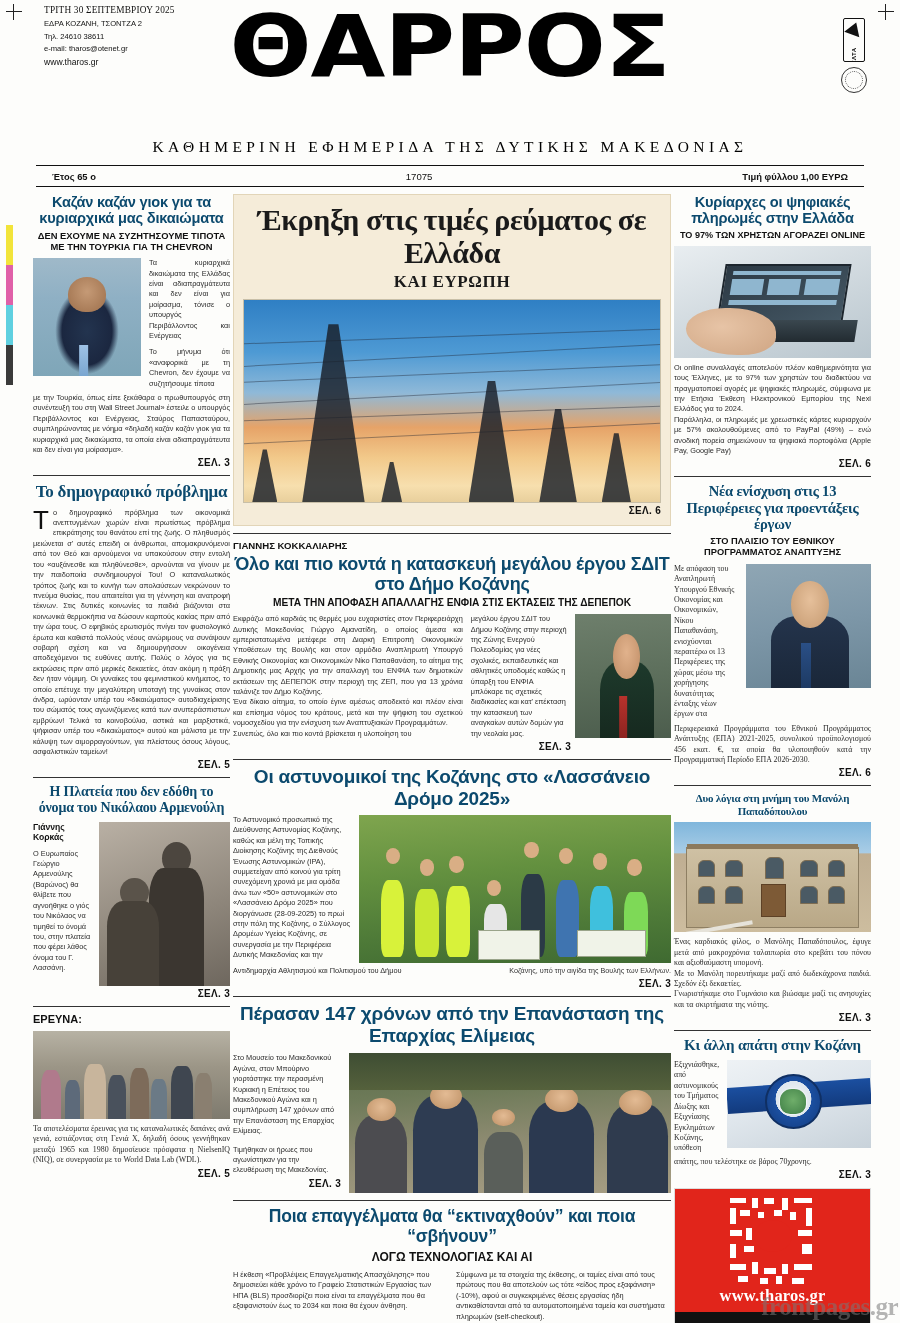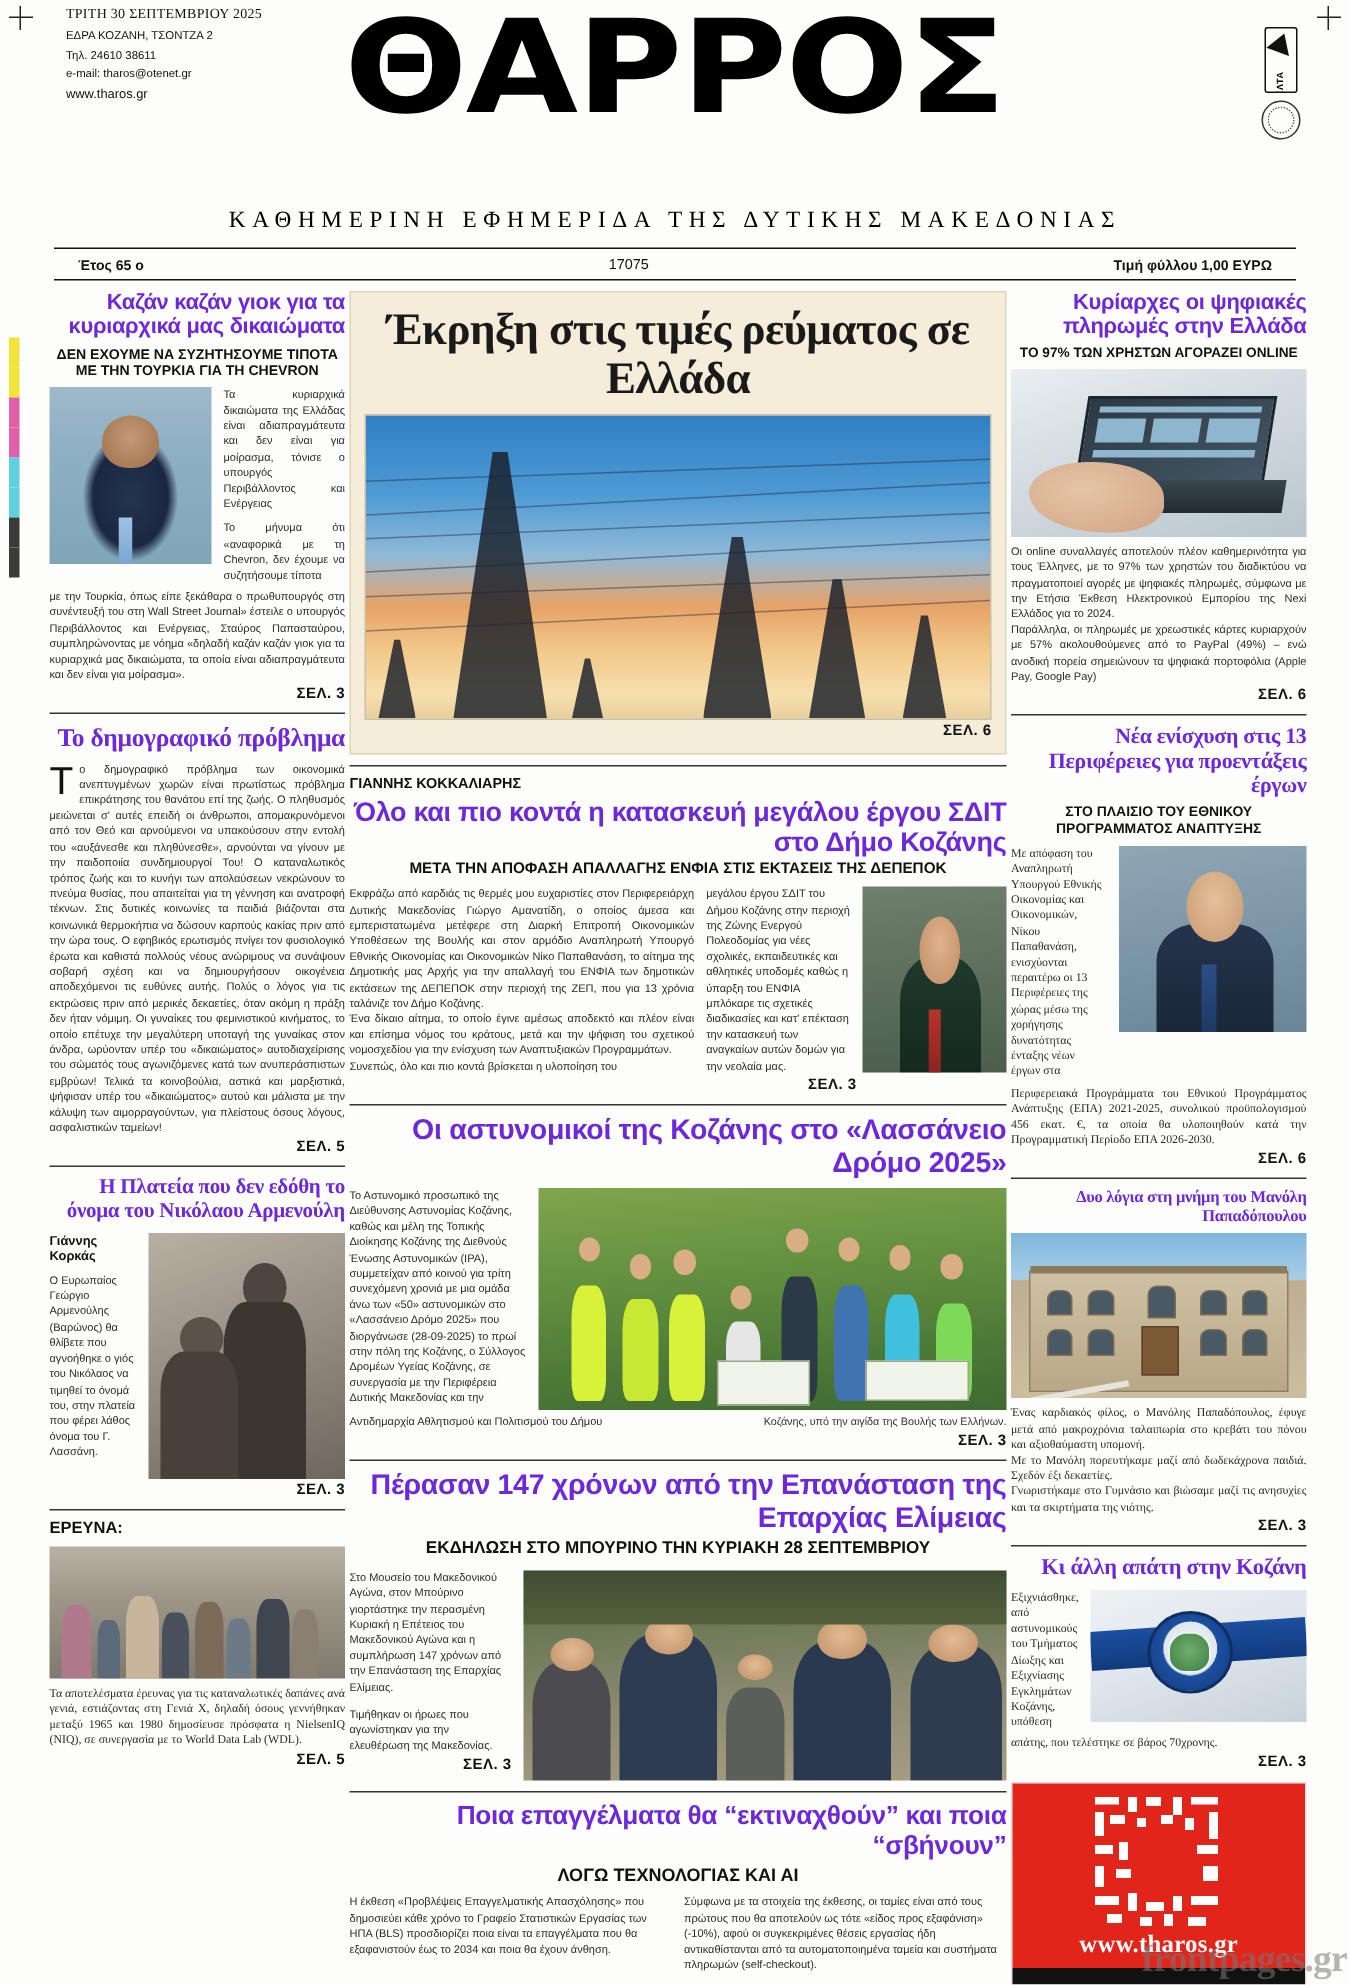--- a/index.html
+++ b/index.html
@@ -129,22 +129,22 @@
   .col-mid   { width: 438px; flex: 0 0 438px; margin: 0 3px; }
   .col-right { width: 197px; flex: 0 0 197px; }
 
   .vsep { width: 1px; background: #bbb; align-self: stretch; }
 
   
   .hr-thick { border-top: 1.3px solid #333; margin: 7px 0 6px; }
 
   .hl {
     font-weight: 700;
-    text-align: right;
-    color: #6d28d9;
+    text-align: center;
+    color: #0c4a6e;
     line-height: 1.13;
     letter-spacing: -.2px;
   }
   .hl-lg   { font-size: 14.6px; }
   .kicker {
     font-size: 9.4px; font-weight: 700; text-align: center;
     line-height: 1.18; margin-top: 3px; color: #111;
   }
   .kicker-left { text-align: left; font-size: 9.6px; }
 
@@ -517,20 +517,21 @@
       </div>
 
     </div>
 
     <div class="vsep"></div>
 
     <div class="col-mid">
 
       <div class="lead">
         <h1>Έκρηξη στις τιμές ρεύματος σε Ελλάδα</h1>
+        <h2>ΚΑΙ ΕΥΡΩΠΗ</h2>
         <div class="photo ph-power">
           <span class="wire" style="top:18%;transform:rotate(-2deg)"></span>
           <span class="wire" style="top:27%;transform:rotate(-3deg)"></span>
           <span class="wire" style="top:36%;transform:rotate(-2.4deg)"></span>
           <span class="wire" style="top:46%;transform:rotate(-3deg)"></span>
           <span class="wire" style="top:56%;transform:rotate(-2deg)"></span>
           <span class="wire" style="top:66%;transform:rotate(-2.8deg)"></span>
           <span class="pylon" style="left:14%;width:15%;height:88%"></span>
           <span class="pylon" style="left:54%;width:11%;height:60%"></span>
           <span class="pylon" style="left:71%;width:9%;height:46%"></span>
@@ -592,21 +593,20 @@
           <div class="body" style="flex:0 0 180px;text-align:left">Αντιδημαρχία Αθλητισμού και Πολιτισμού του Δήμου</div>
           <div class="cap" style="flex:1">Κοζάνης, υπό την αιγίδα της Βουλής των Ελλήνων.</div>
         </div>
         <div class="sel">ΣΕΛ. 3</div>
       </div>
 
       <div class="hr-thick"></div>
 
       <div>
         <div class="hl" style="font-size:19px">Πέρασαν 147 χρόνων από την Επανάσταση της Επαρχίας Ελίμειας</div>
-        <div class="kicker" style="font-size:11.4px">ΕΚΔΗΛΩΣΗ ΣΤΟ ΜΠΟΥΡΙΝΟ ΤΗΝ ΚΥΡΙΑΚΗ 28 ΣΕΠΤΕΜΒΡΙΟΥ</div>
         <div class="flow" style="margin-top:7px">
           <div style="flex:0 0 108px">
             <div class="body" style="text-align:left">Στο Μουσείο του Μακεδονικού Αγώνα,  στον Μπούρινο γιορτάστηκε την περασμένη Κυριακή  η Επέτειος  του Μακεδονικού Αγώνα και η συμπλήρωση 147 χρόνων από την Επανάσταση της Επαρχίας Ελίμειας.</div>
             <div class="body" style="text-align:left;margin-top:8px">Τιμήθηκαν οι ήρωες  που αγωνίστηκαν για την ελευθέρωση της Μακεδονίας.</div>
             <div class="sel">ΣΕΛ. 3</div>
           </div>
           <div class="photo ph-ceremony" style="flex:1;height:140px">
             <span class="man" style="left:2%;width:16%;height:56%;background:#4c4c50"></span>
             <span class="hd" style="left:5.5%;top:32%;width:9%;height:16%"></span>
             <span class="man" style="left:20%;width:20%;height:70%;background:#2e3c52"></span>

